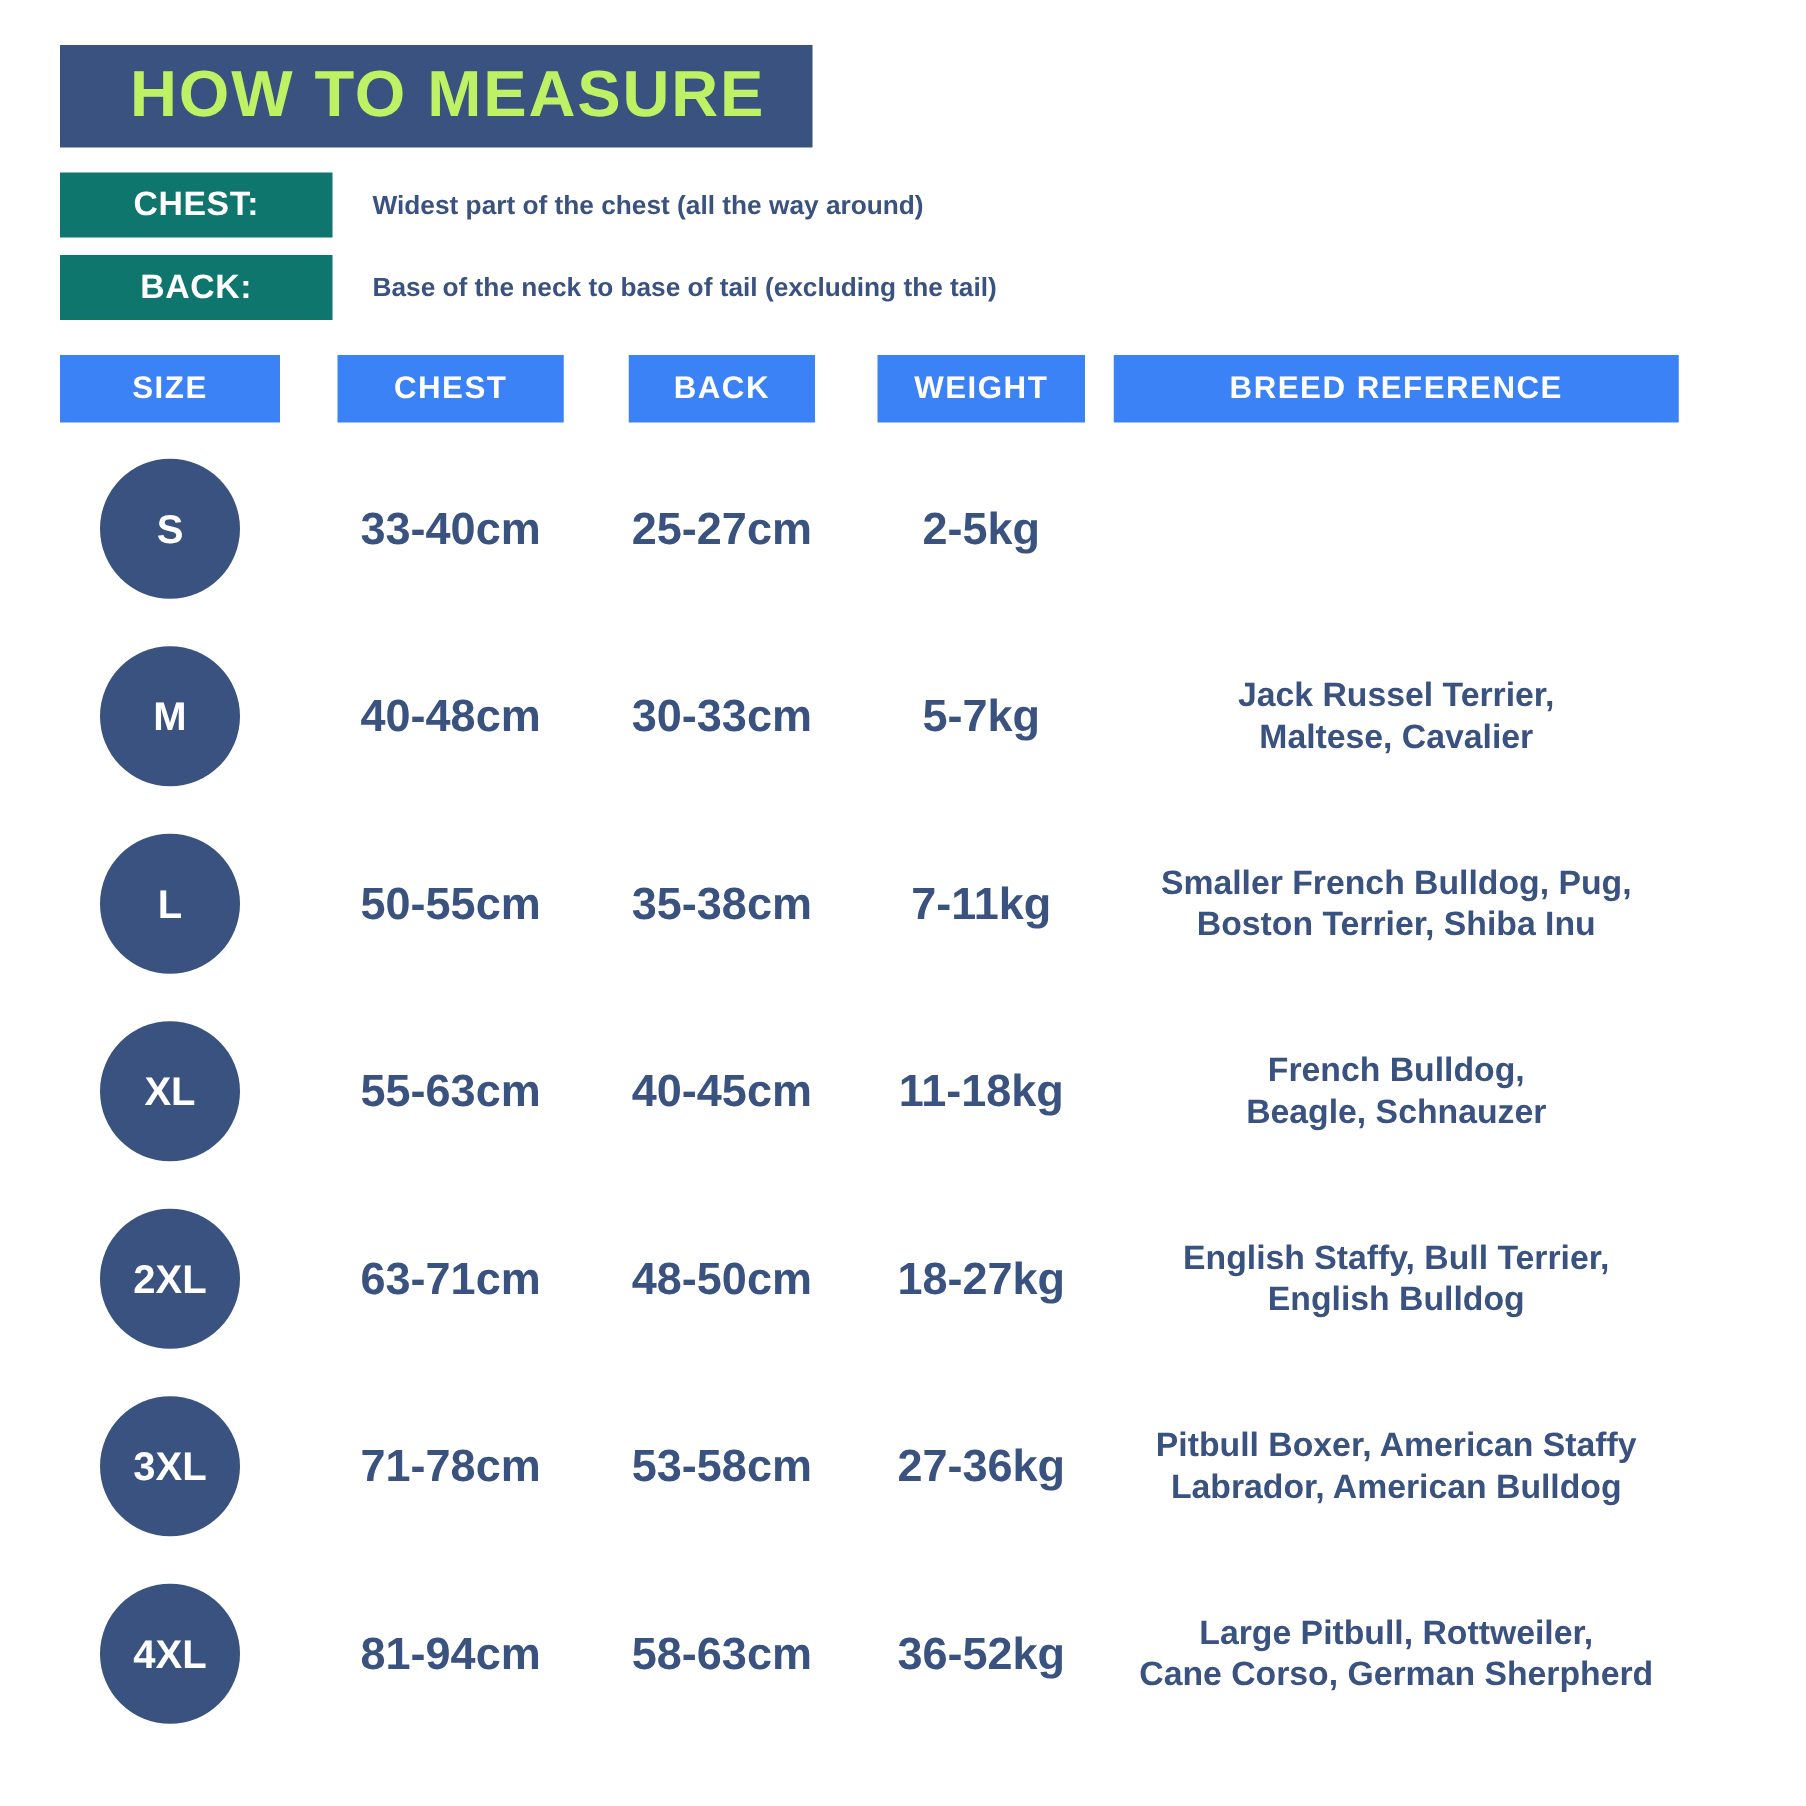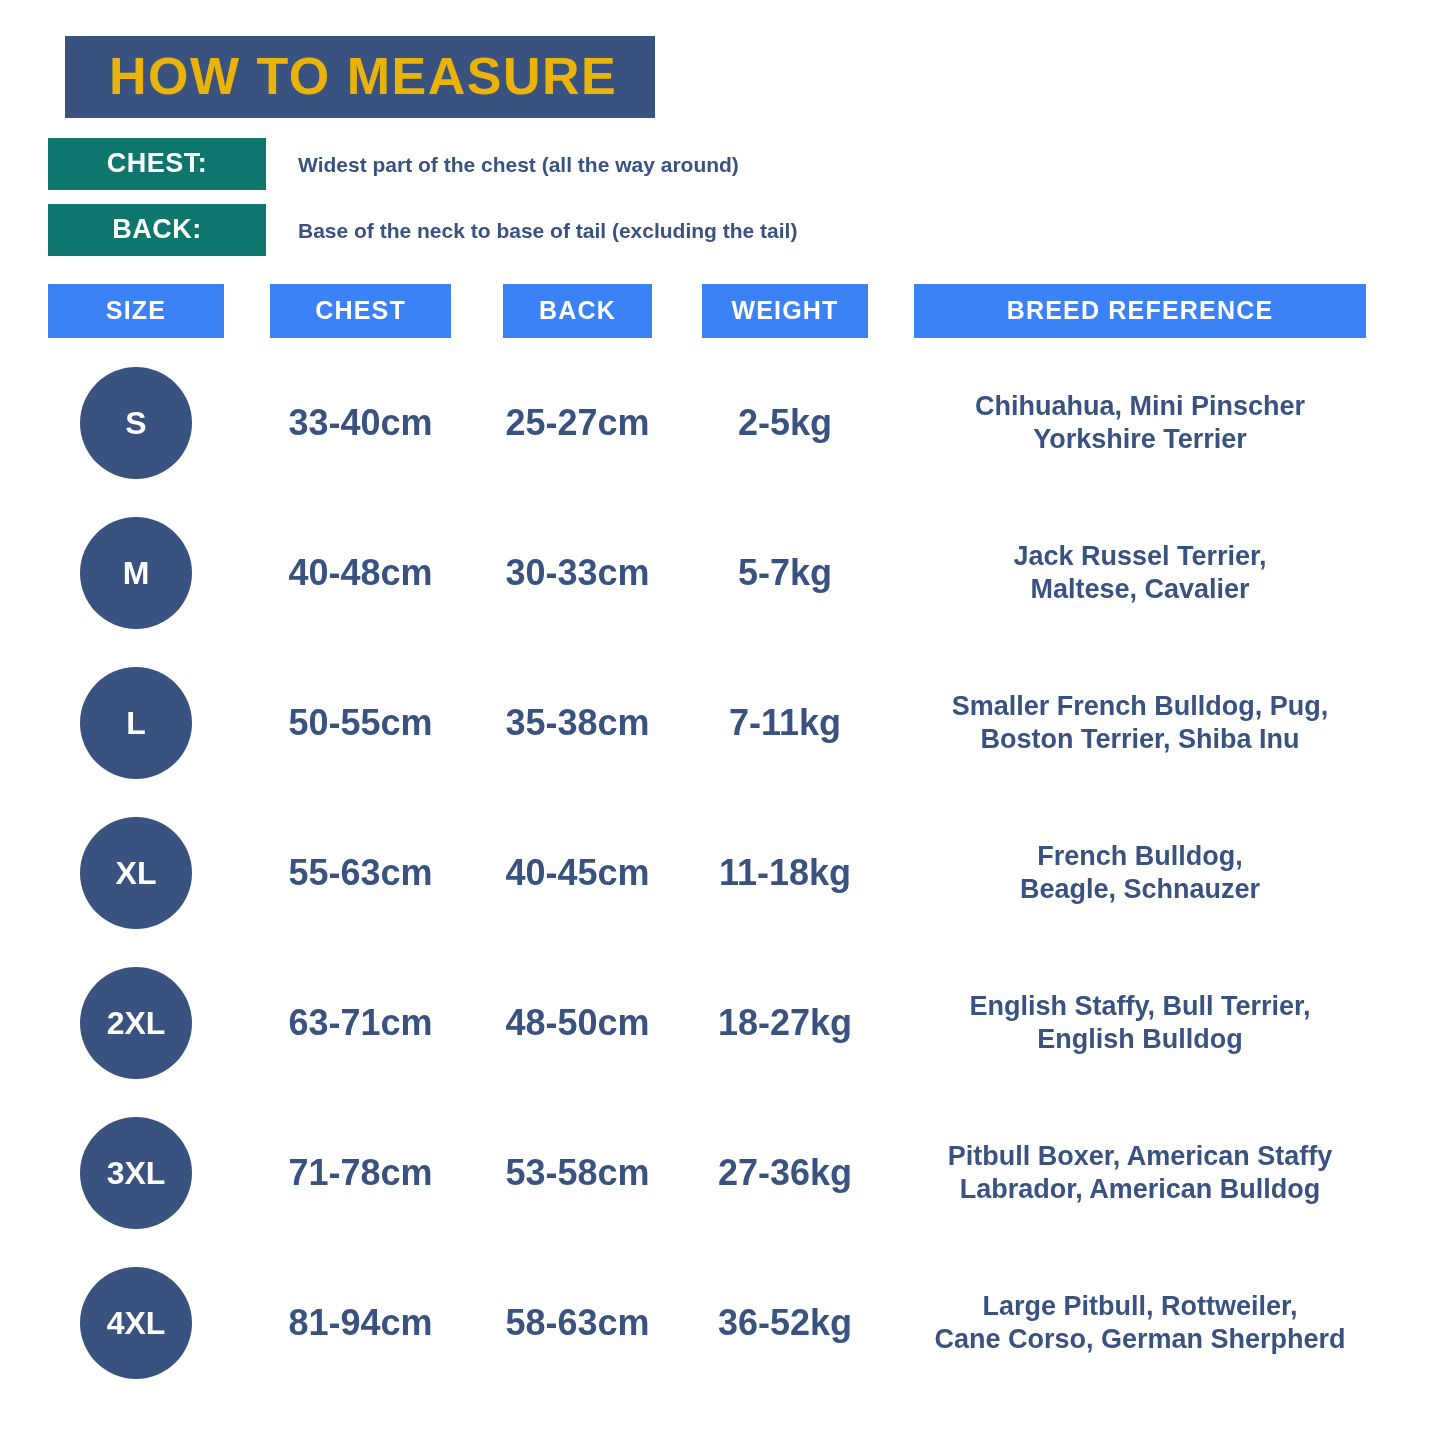--- a/index.html
+++ b/index.html
@@ -19,27 +19,26 @@
     width: 1445px;
     height: 1445px;
     box-sizing: border-box;
     padding: 36px 48px 0 48px;
   }
 
   
   .title-bar {
     display: inline-block;
     background: #3a5280;
-    color: #eab308;
+    color: #bef264;
     font-size: 52px;
     font-weight: bold;
     letter-spacing: 1.5px;
-    padding: 14px 38px 16px 44px;
-    line-height: 1.0;
-    margin-left: 17px;
+    padding: 14px 38px 16px 56px;
+    line-height: 1.0;
   }
 
   .howto {
     margin-top: 20px;
   }
   .howto-row {
     display: flex;
     align-items: center;
     margin-bottom: 14px;
   }
@@ -79,21 +78,21 @@
     letter-spacing: 1.2px;
     text-align: center;
     padding: 14px 0 15px 0;
     line-height: 1.0;
     box-sizing: border-box;
   }
   .col-size   { width: 176px; }
   .col-chest  { width: 181px; margin-left: 46px; }
   .col-back   { width: 149px; margin-left: 52px; }
   .col-weight { width: 166px; margin-left: 50px; }
-  .col-breed  { width: 452px; margin-left: 46px; }
+  .col-breed  { width: 452px; margin-left: 23px; }
 
   .tbody { margin-top: 10px; }
   .row {
     display: flex;
     align-items: center;
     height: 150px;
   }
   .cell {
     box-sizing: border-box;
     text-align: center;
@@ -151,24 +150,20 @@
 
     <div class="tbody">
 
       <div class="row">
         <div class="cell col-size">
           <div class="size-badge">S</div>
         </div>
         <div class="cell col-chest">33-40cm</div>
         <div class="cell col-back">25-27cm</div>
         <div class="cell col-weight">2-5kg</div>
-        <div class="cell col-breed breed">
-          <div>Chihuahua, Mini Pinscher</div>
-          <div>Yorkshire Terrier</div>
-        </div>
       </div>
 
       <div class="row">
         <div class="cell col-size">
           <div class="size-badge">M</div>
         </div>
         <div class="cell col-chest">40-48cm</div>
         <div class="cell col-back">30-33cm</div>
         <div class="cell col-weight">5-7kg</div>
         <div class="cell col-breed breed">

